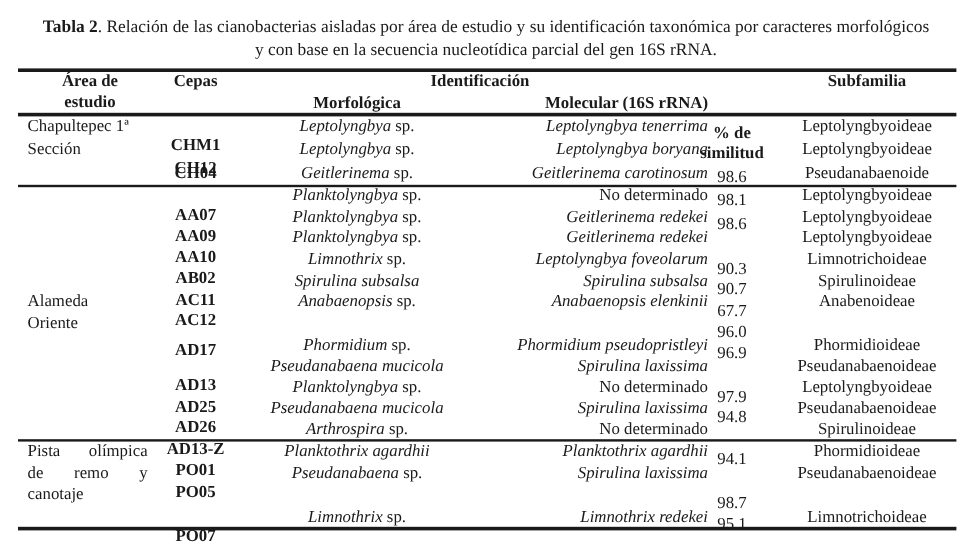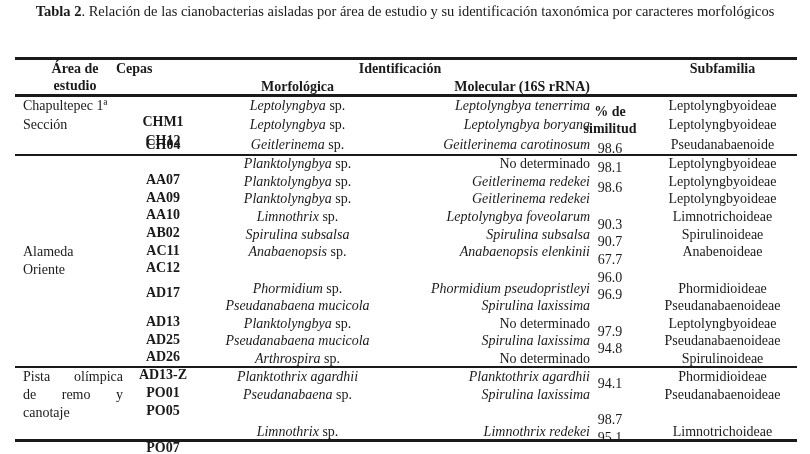--- a/index.html
+++ b/index.html
@@ -1,18 +1,18 @@
 <!DOCTYPE html>
 <html><head>
 <meta charset="utf-8">
 <style>
   html, body { margin: 0; padding: 0; background: #ffffff; }
   body { width: 810px; height: 454px; position: relative; overflow: hidden;
          font-family: "Liberation Serif", "DejaVu Serif", serif; color: #1a1a1a; }
-  .caption { position: absolute; left: 0; width: 810px; top: 2px; text-align: center;
+  .caption { position: absolute; left: 0; width: 810px; top: 14px; text-align: center;
              font-size: 14.5px; line-height: 19px; }
   .caption .lbl { font-weight: bold; }
   .rule { position: absolute; left: 15px; width: 782px; background: #1a1a1a; }
   .thick { height: 3px; }
   .thin { height: 1.5px; }
   .cell { position: absolute; font-size: 14px; line-height: 17px; white-space: nowrap; }
   .hdr { font-weight: bold; font-size: 14px; }
   .c-area { left: 23px; text-align: left; }
   .c-cepa { left: 128px; width: 70px; text-align: center; font-weight: bold; margin-top: 16px; }
   .c-morf { left: 200px; width: 195px; text-align: center; }
@@ -20,31 +20,32 @@
   .c-pct { left: 575px; width: 70px; text-align: center; margin-top: 43px; }
   .c-sub { left: 645px; width: 155px; text-align: center; }
   i { font-style: italic; }
   .justify { width: 100px; text-align: justify; text-align-last: justify; }
 </style>
 </head>
 <body>
 
 <div class="caption">
   <div><span class="lbl">Tabla 2</span><span>. Relación de las cianobacterias aisladas por área de estudio y su identificación taxonómica por caracteres morfológicos</span></div>
+  <div>y con base en la secuencia nucleotídica parcial del gen 16S rRNA.</div>
 </div>
 
 <div class="rule thick" style="top:57px"></div>
 <div class="rule thick" style="top:94px"></div>
 <div class="rule thin" style="top:154px"></div>
 <div class="rule thin" style="top:366px"></div>
 <div class="rule thick" style="top:439px"></div>
 
 <div class="cell hdr" style="left:30px;width:90px;text-align:center;top:60px">Área de</div>
 <div class="cell hdr" style="left:30px;width:90px;text-align:center;top:77px">estudio</div>
-<div class="cell hdr" style="left:116px;width:70px;text-align:left;top:60px">Cepas</div>
+<div class="cell hdr" style="left:128px;width:70px;text-align:center;top:60px">Cepas</div>
 <div class="cell hdr" style="left:300px;width:200px;text-align:center;top:60px">Identificación</div>
 <div class="cell hdr c-morf" style="top:78px">Morfológica</div>
 <div class="cell hdr c-mol" style="top:78px">Molecular (16S rRNA)</div>
 <div class="cell hdr c-pct" style="top:60px">% de</div>
 <div class="cell hdr c-pct" style="top:77px">similitud</div>
 <div class="cell hdr c-sub" style="top:60px">Subfamilia</div>
 
 <div class="cell c-area" style="top:97px">Chapultepec 1ª</div>
 <div class="cell c-area" style="top:116px">Sección</div>
 <div class="cell c-area" style="top:243px">Alameda</div>

